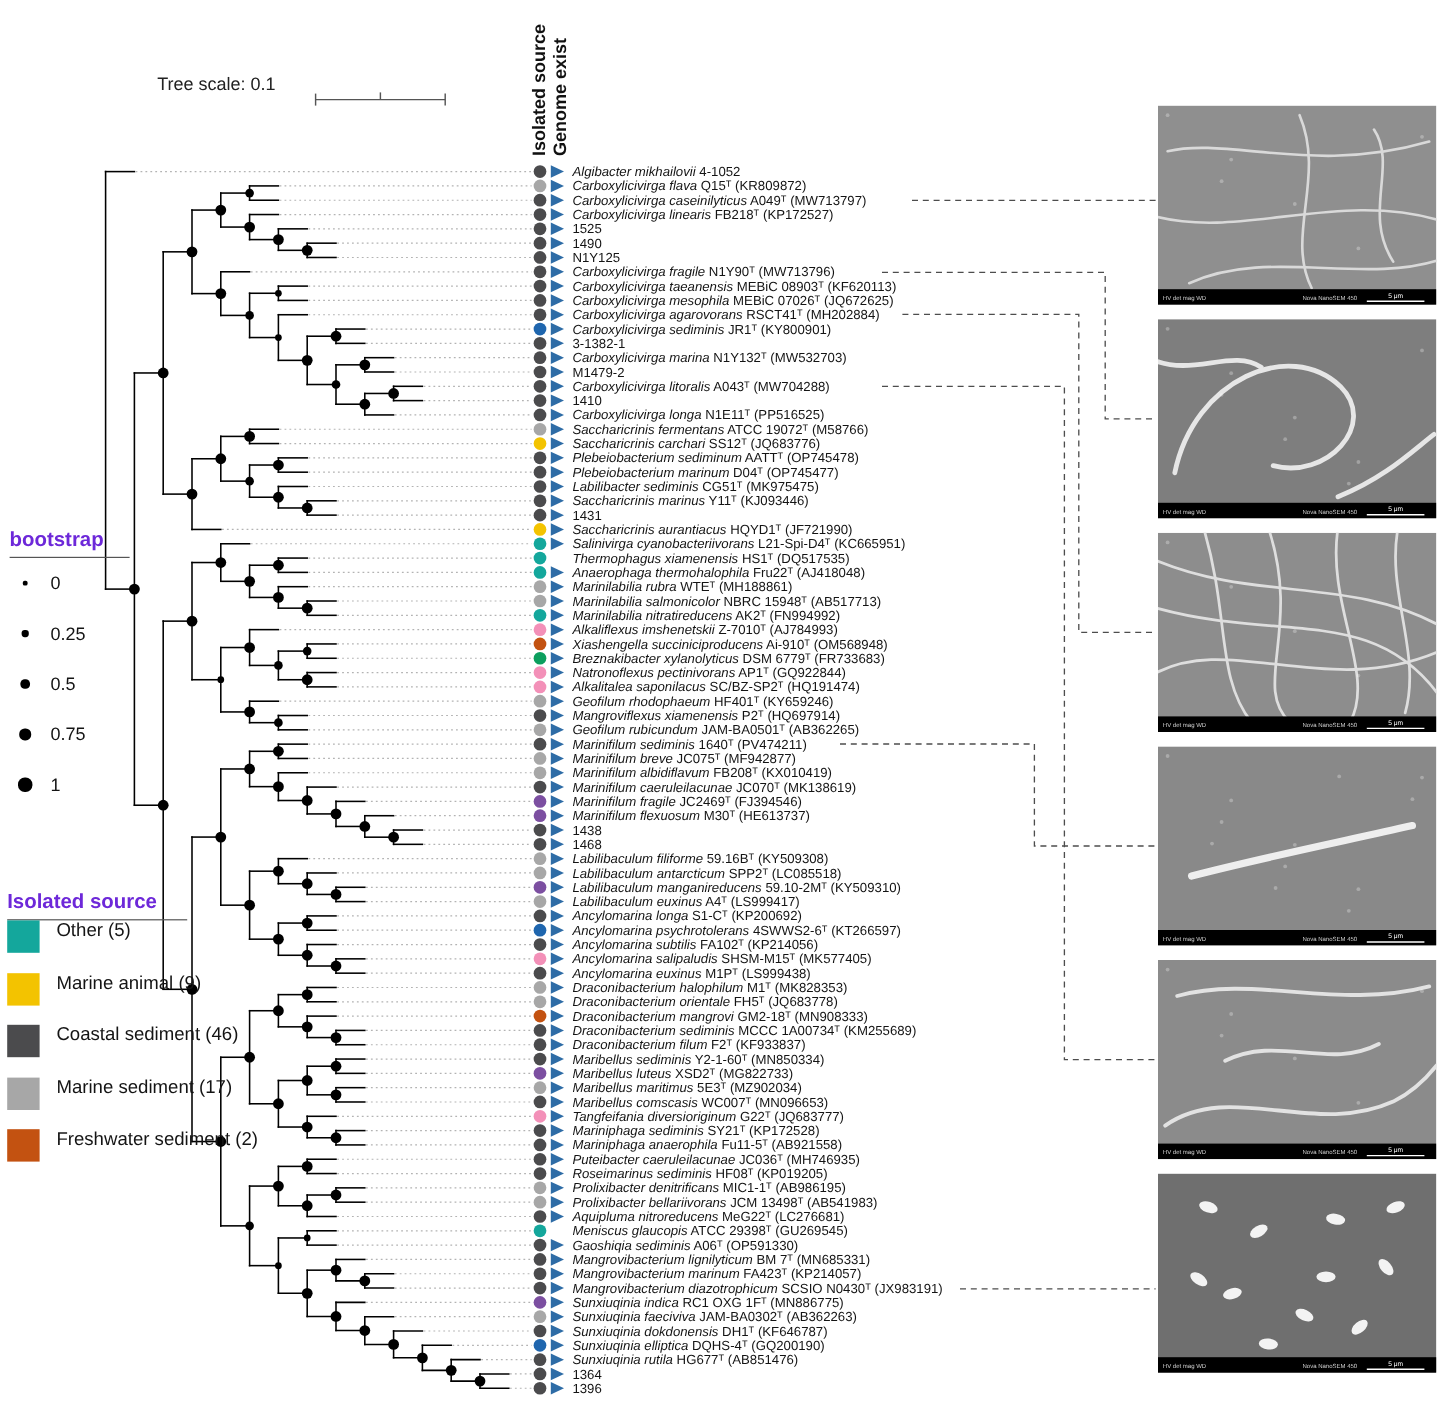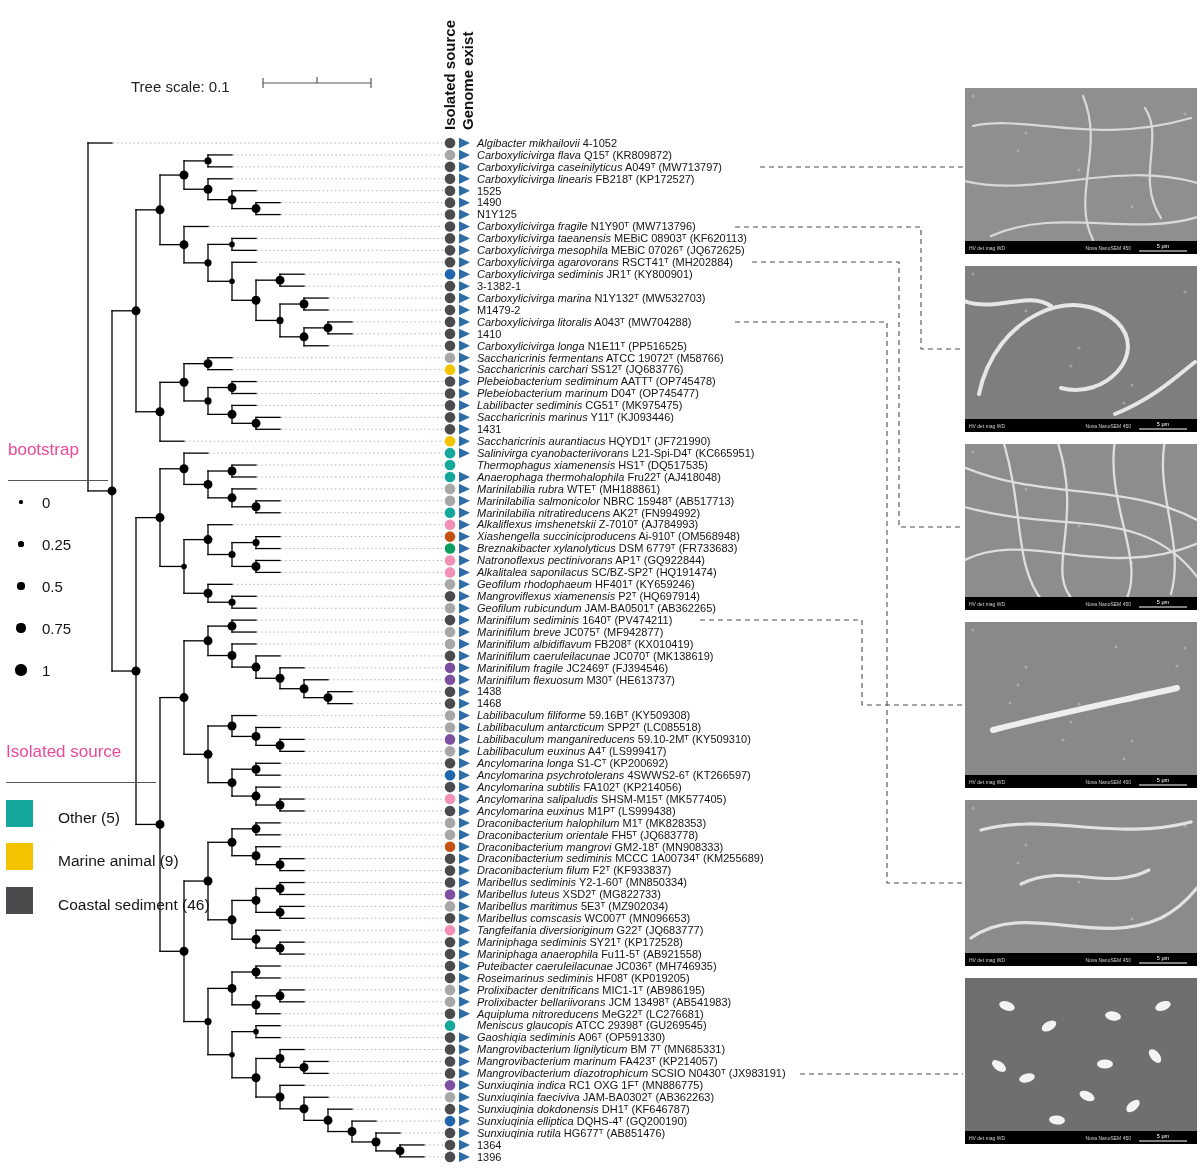--- a/index.html
+++ b/index.html
@@ -5,37 +5,37 @@
   html,body{margin:0;padding:0;background:#fff;}
   .canvas{position:relative;width:1200px;height:1169px;background:#fff;overflow:hidden;
           font-family:"Liberation Sans","DejaVu Sans",sans-serif;color:#141414;}
   #main-svg{position:absolute;left:0;top:0;width:1200px;height:1169px;}
   .br{stroke:#000;stroke-width:1.3;stroke-linecap:square;}
   .leader{stroke:#b3b3b3;stroke-width:1;stroke-dasharray:1.5 2.6;}
   .conn{stroke:#4d4d4d;stroke-width:1.1;fill:none;stroke-dasharray:5 4;}
   .taxon{font-size:11px;fill:#141414;}
   .taxon .it{font-style:italic;}
   .sb{stroke:#555;stroke-width:1.2;}
-  .tree-scale{position:absolute;left:131px;top:78px;font-size:15px;color:#222;}
+  .tree-scale{position:absolute;left:131px;top:62px;font-size:15px;color:#222;}
   .col-header{position:absolute;transform-origin:0 0;transform:rotate(-90deg);
               font-size:15px;font-weight:600;white-space:nowrap;color:#111;}
   #hdr-source{left:441px;top:130px;}
   #hdr-genome{left:459px;top:130px;}
   .legend{position:absolute;}
   .legend.bootstrap{left:8px;top:440px;}
   .legend.source{left:6px;top:742px;}
-  .legend-title{font-size:17px;color:#ec4899;padding-bottom:20px;border-bottom:1.5px solid #555;
-                display:inline-block;}
+  .legend-title{font-size:17px;color:#6d28d9;padding-bottom:4px;border-bottom:1.5px solid #555;
+                display:inline-block;font-weight:bold;}
   .legend.bootstrap .legend-title{min-width:100px;}
   .legend.source .legend-title{min-width:150px;}
   .bs-item{height:42px;display:flex;align-items:center;}
   .bs-dotbox{width:26px;display:flex;justify-content:center;align-items:center;}
   .bs-dot{background:#000;border-radius:50%;}
   .bs-lbl{margin-left:8px;font-size:15px;}
-  .src-item{height:43.5px;display:flex;align-items:flex-end;gap:11px;}
+  .src-item{height:43.5px;display:flex;align-items:flex-start;}
   .src-swatch{width:27px;height:27px;flex:0 0 27px;}
   .src-lbl{margin-left:14px;font-size:15.5px;white-space:nowrap;}
   #sem-panels{position:absolute;left:0;top:0;width:1200px;height:1169px;}
   .sem-panel{position:absolute;left:965px;width:232px;height:166px;}
   .sem-panel svg{display:block;}
 </style>
 </head>
 <body>
 
 <div class="canvas">
@@ -787,20 +787,28 @@
           <span class="src-lbl">Other (5)</span>
         </div>
         <div class="src-item">
           <div class="src-swatch" style="background: rgb(243, 195, 0);"></div>
           <span class="src-lbl">Marine animal (9)</span>
         </div>
         <div class="src-item">
           <div class="src-swatch" style="background: rgb(75, 75, 77);"></div>
           <span class="src-lbl">Coastal sediment (46)</span>
         </div>
+        <div class="src-item">
+          <div class="src-swatch" style="background: rgb(167, 167, 167);"></div>
+          <span class="src-lbl">Marine sediment (17)</span>
+        </div>
+        <div class="src-item">
+          <div class="src-swatch" style="background: rgb(195, 82, 17);"></div>
+          <span class="src-lbl">Freshwater sediment (2)</span>
+        </div>
       </div>
   </div>
 
   <div id="sem-panels">
       <div class="sem-panel" style="top: 88px;">
         <svg width="232" height="166" viewBox="0 0 232 166">
           <rect x="0" y="0" width="232" height="166" fill="#8f8f8f"></rect>
           <path d="M8,38 C60,26 130,58 226,30" fill="none" stroke="#d9d9d9" stroke-width="2.2" stroke-linecap="round"></path>
           <path d="M-4,92 C70,112 150,70 236,96" fill="none" stroke="#d9d9d9" stroke-width="2.2" stroke-linecap="round"></path>
           <path d="M26,148 C92,118 170,150 236,128" fill="none" stroke="#d9d9d9" stroke-width="2.2" stroke-linecap="round"></path>

